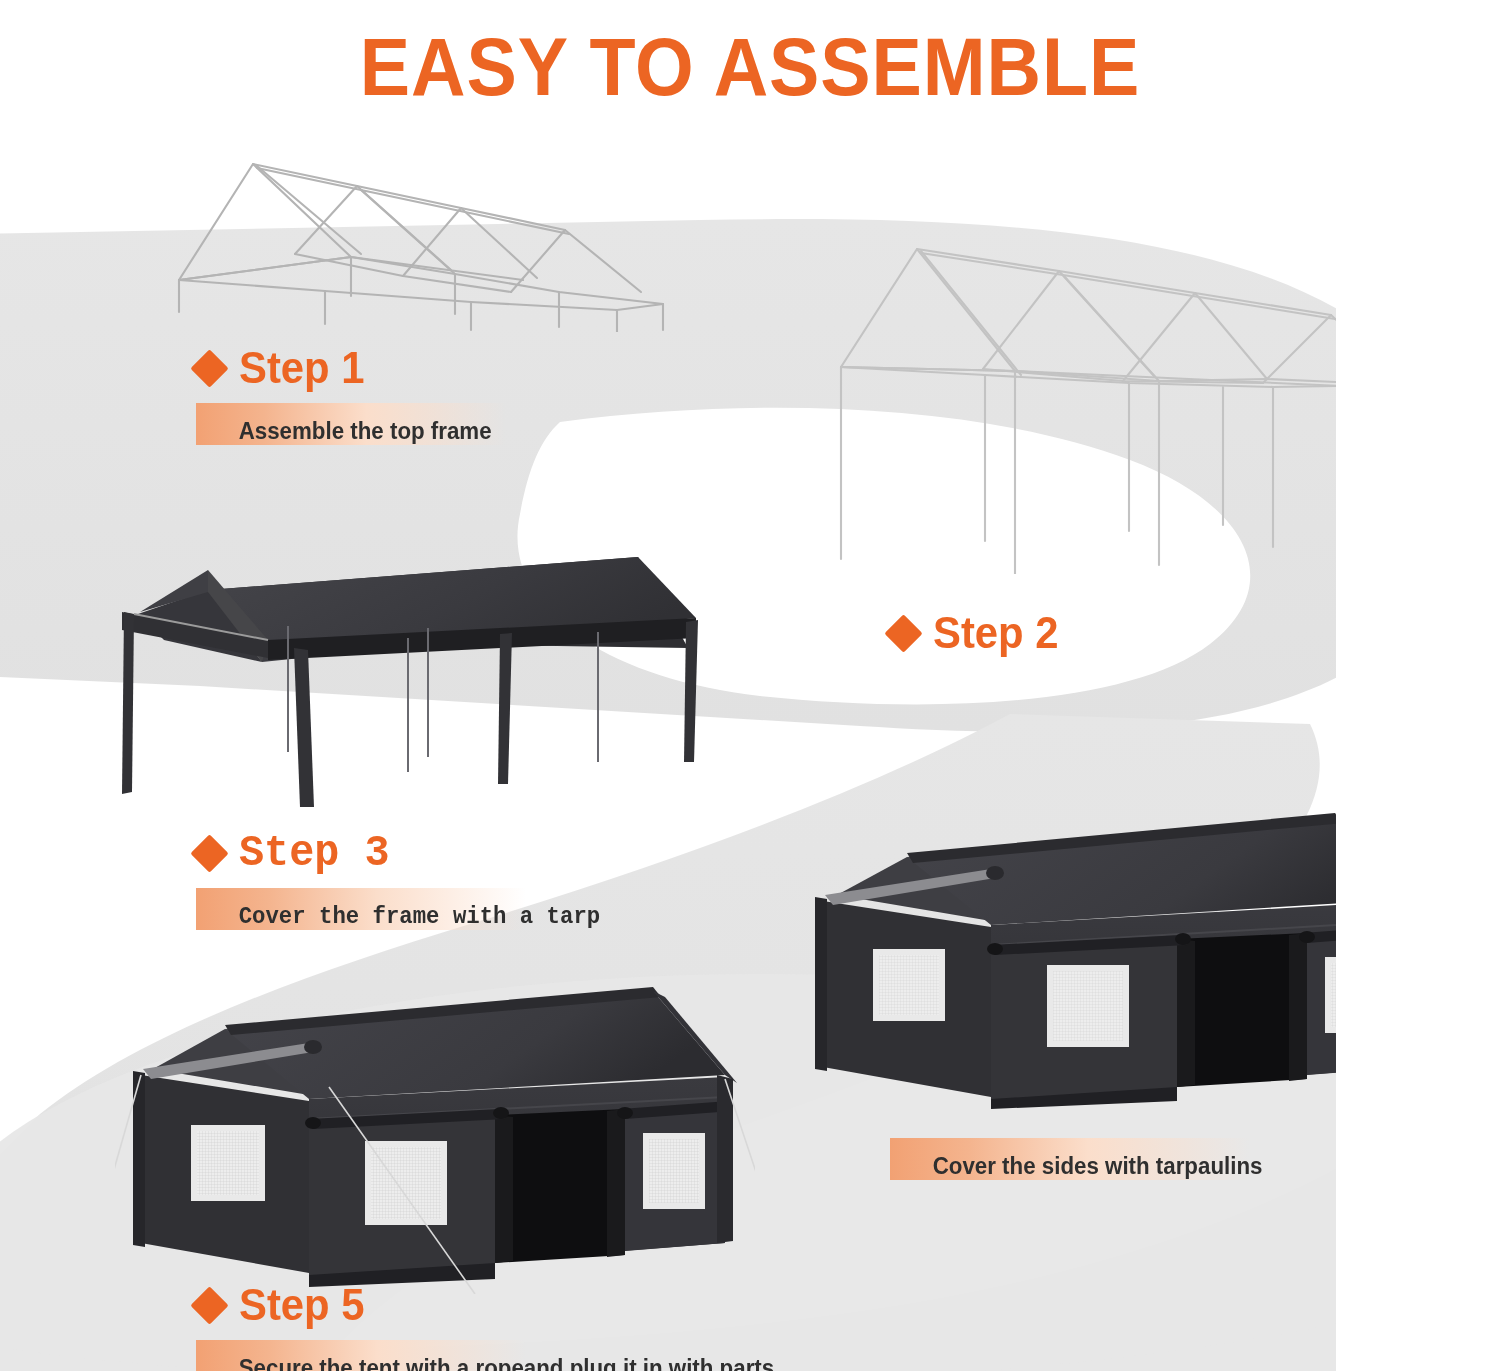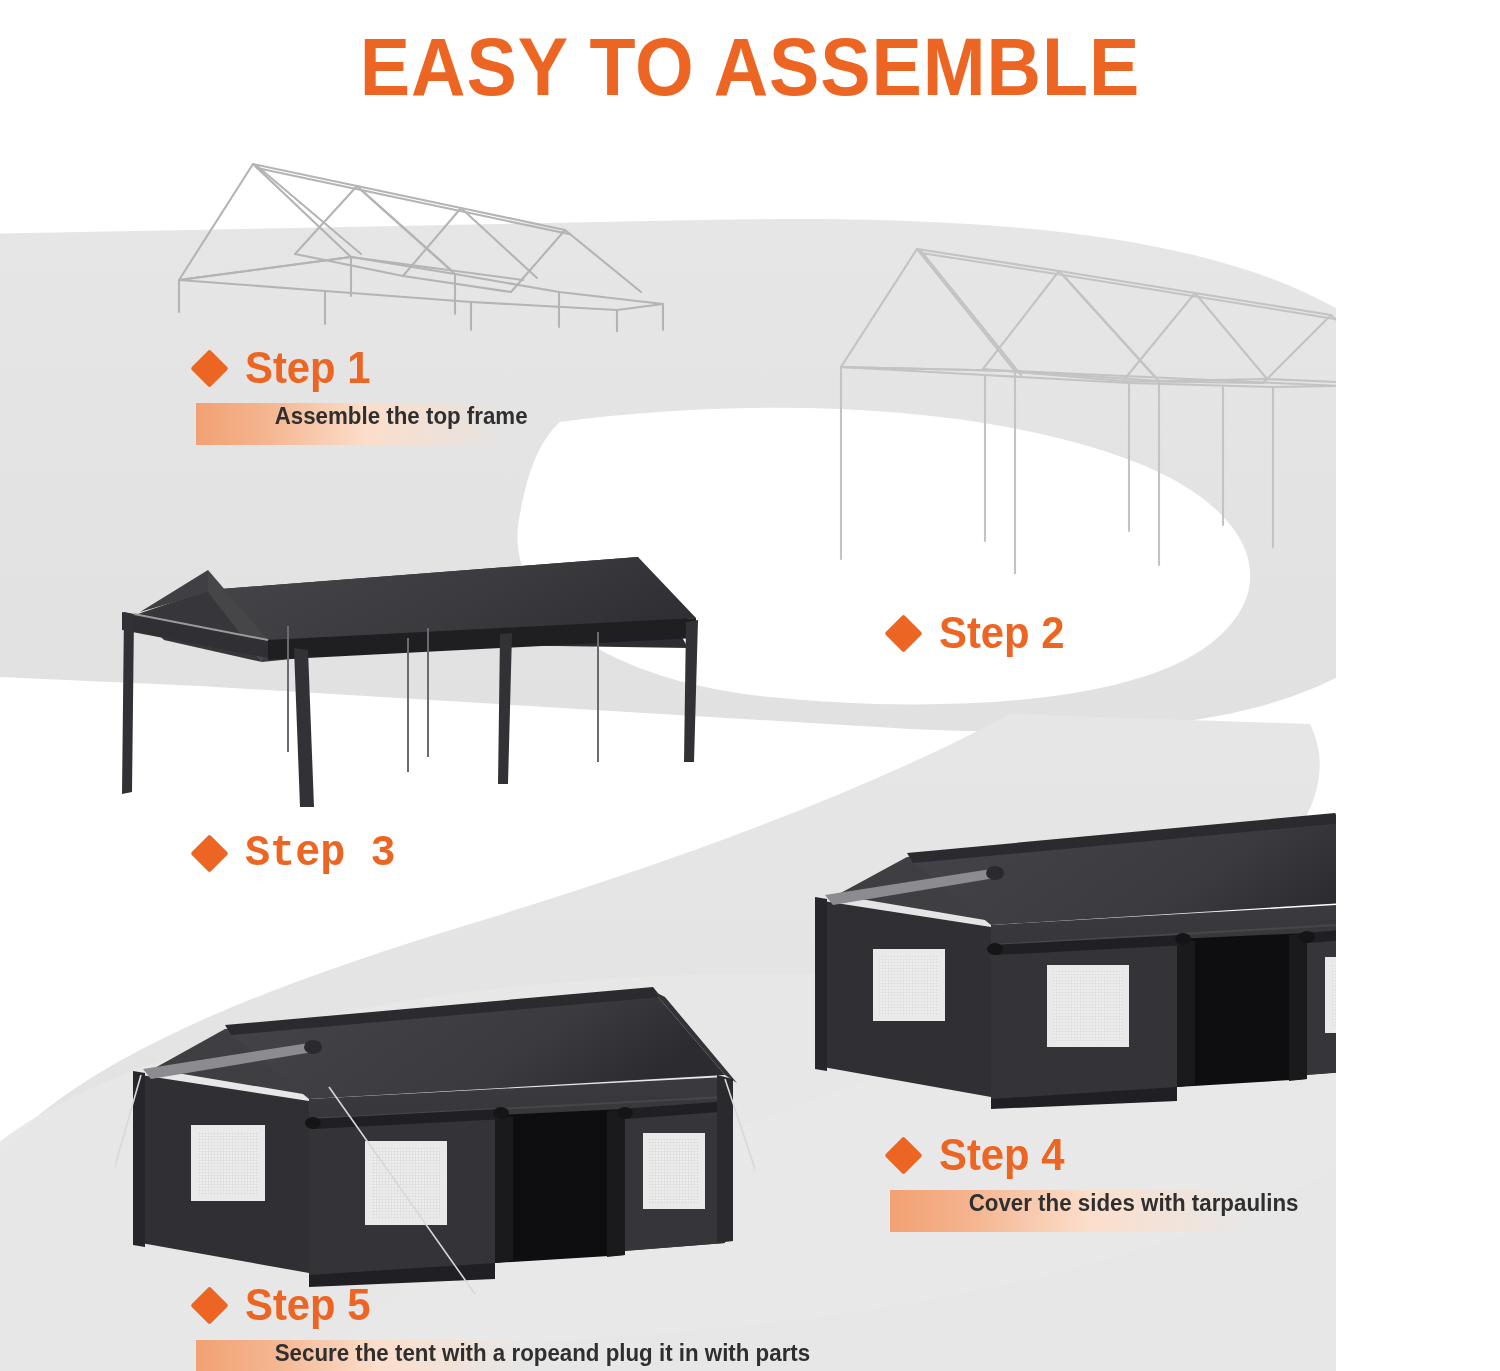--- a/index.html
+++ b/index.html
@@ -40,21 +40,21 @@
     transform:scaleX(0.92);
     transform-origin:50% 0;
     white-space:nowrap;
   }
 
   
   .step-block { position:absolute; z-index:25; }
   .step-head {
     display:flex;
     align-items:center;
-    gap:22px;
+    gap:16px;
     height:52px;
   }
   .diamond {
     width:27px; height:27px;
     background:#EC6523;
     transform:rotate(45deg);
     flex:0 0 auto;
     border-radius:2px;
   }
   .step-title {
@@ -65,22 +65,21 @@
     letter-spacing:0px;
     transform:scaleX(0.95);
     transform-origin:0 50%;
     white-space:nowrap;
   }
   .step-desc-wrap {
     position:relative;
     margin-top:9px;
     height:42px;
     display:flex;
-    align-items:flex-start;
-    padding-left:36px;
+    align-items:flex-end;
   }
   .desc-band {
     position:absolute;
     left:0; top:0;
     height:42px;
     background:linear-gradient(to right,#F2A173 0%, #F4B48E 22%, #FBDECB 55%, rgba(255,255,255,0) 100%);
   }
   .step-desc {
     position:relative;
     z-index:2;
@@ -407,27 +406,27 @@
       <span class="diamond"></span>
       <span class="step-title">Step 2</span>
     </div>
   </div>
 
   <div class="step-block" id="step-3">
     <div class="step-head">
       <span class="diamond"></span>
       <span class="step-title">Step 3</span>
     </div>
+    <div class="step-desc-wrap">
+      <span class="desc-band"></span>
+      <span class="step-desc">Cover the frame with a tarp</span>
+    </div>
   </div>
 
   <div class="step-block" id="step-4">
-    <div class="step-head">
-      <span class="diamond"></span>
-      <span class="step-title">Step 4</span>
-    </div>
     <div class="step-desc-wrap">
       <span class="desc-band"></span>
       <span class="step-desc">Cover the sides with tarpaulins</span>
     </div>
   </div>
 
   <div class="step-block" id="step-5">
     <div class="step-head">
       <span class="diamond"></span>
       <span class="step-title">Step 5</span>

